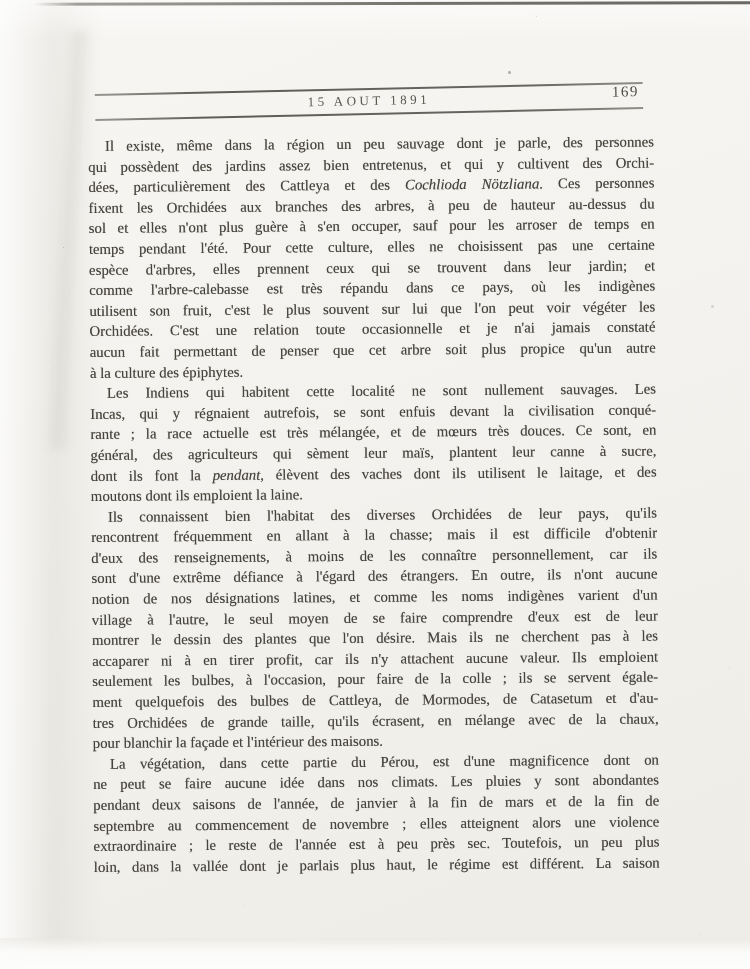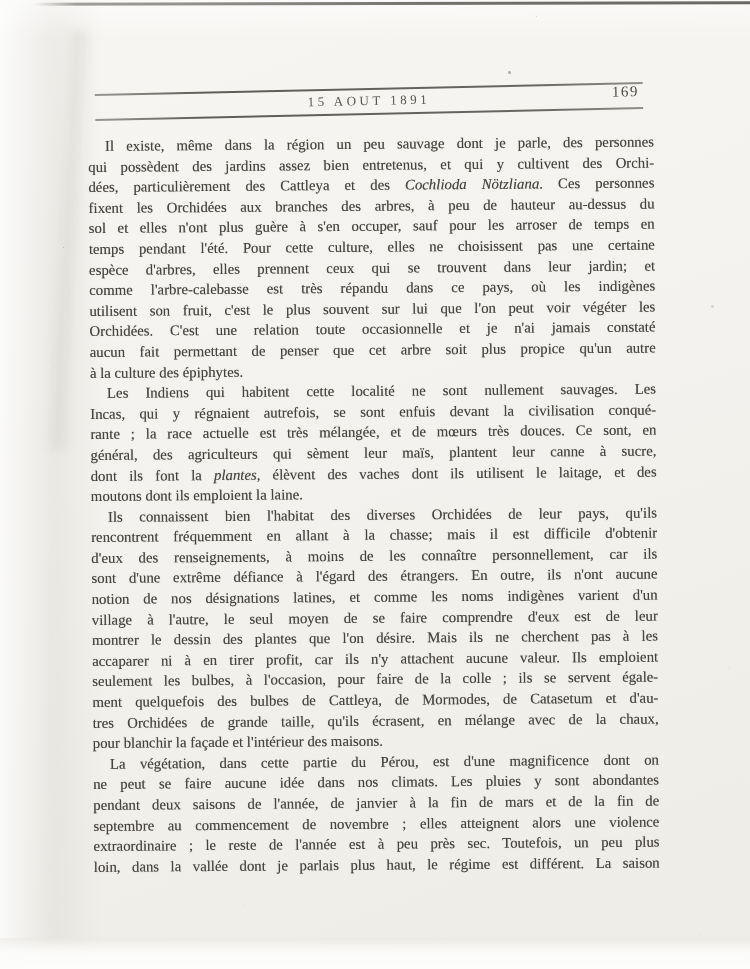--- a/index.html
+++ b/index.html
@@ -116,21 +116,21 @@
         <div class="line">utilisent son fruit, c'est le plus souvent sur lui que l'on peut voir végéter les</div>
         <div class="line">Orchidées. C'est une relation toute occasionnelle et je n'ai jamais constaté</div>
         <div class="line">aucun fait permettant de penser que cet arbre soit plus propice qu'un autre</div>
         <div class="line last">à la culture des épiphytes.</div>
       </div>
       <div class="para">
         <div class="line first">Les Indiens qui habitent cette localité ne sont nullement sauvages. Les</div>
         <div class="line">Incas, qui y régnaient autrefois, se sont enfuis devant la civilisation conqué-</div>
         <div class="line">rante ; la race actuelle est très mélangée, et de mœurs très douces. Ce sont, en</div>
         <div class="line">général, des agriculteurs qui sèment leur maïs, plantent leur canne à sucre,</div>
-        <div class="line">dont ils font la <i>plantes,</i> élèvent des vaches dont ils utilisent le laitage, et des</div>
+        <div class="line">dont ils font la <i>pendant,</i> élèvent des vaches dont ils utilisent le laitage, et des</div>
         <div class="line last">moutons dont ils emploient la laine.</div>
       </div>
       <div class="para">
         <div class="line first">Ils connaissent bien l'habitat des diverses Orchidées de leur pays, qu'ils</div>
         <div class="line">rencontrent fréquemment en allant à la chasse; mais il est difficile d'obtenir</div>
         <div class="line">d'eux des renseignements, à moins de les connaître personnellement, car ils</div>
         <div class="line">sont d'une extrême défiance à l'égard des étrangers. En outre, ils n'ont aucune</div>
         <div class="line">notion de nos désignations latines, et comme les noms indigènes varient d'un</div>
         <div class="line">village à l'autre, le seul moyen de se faire comprendre d'eux est de leur</div>
         <div class="line">montrer le dessin des plantes que l'on désire. Mais ils ne cherchent pas à les</div>

